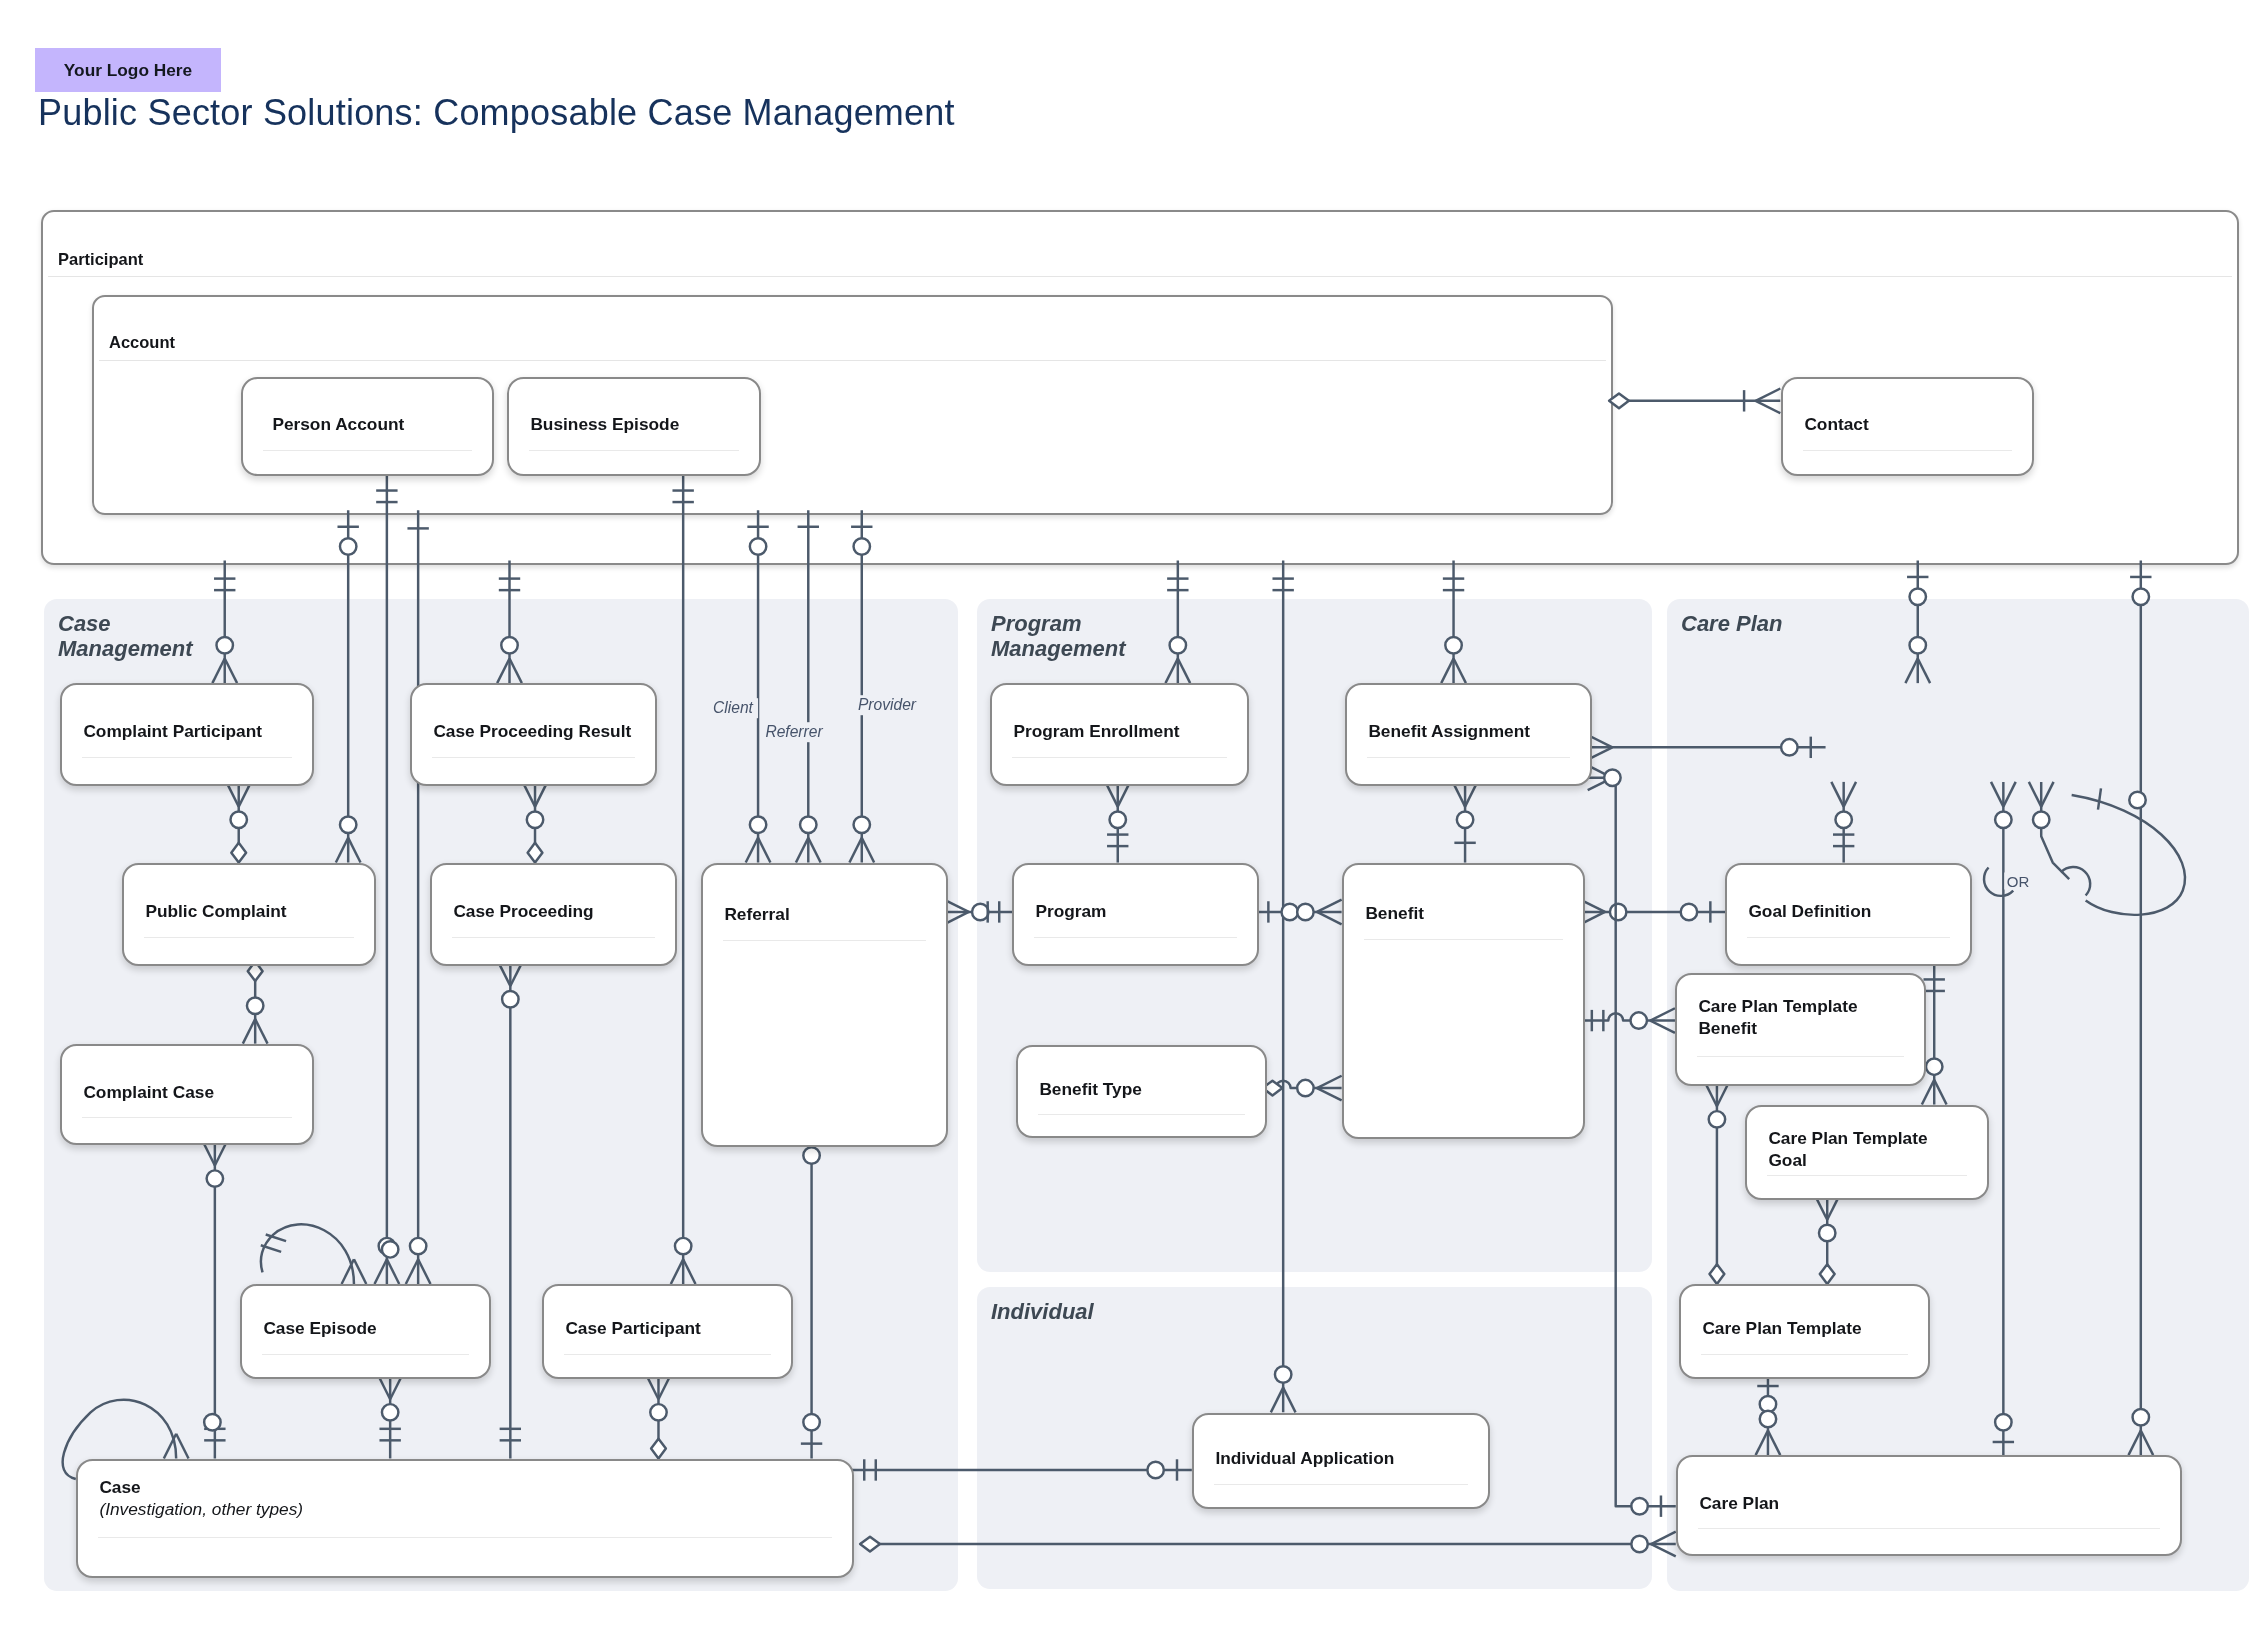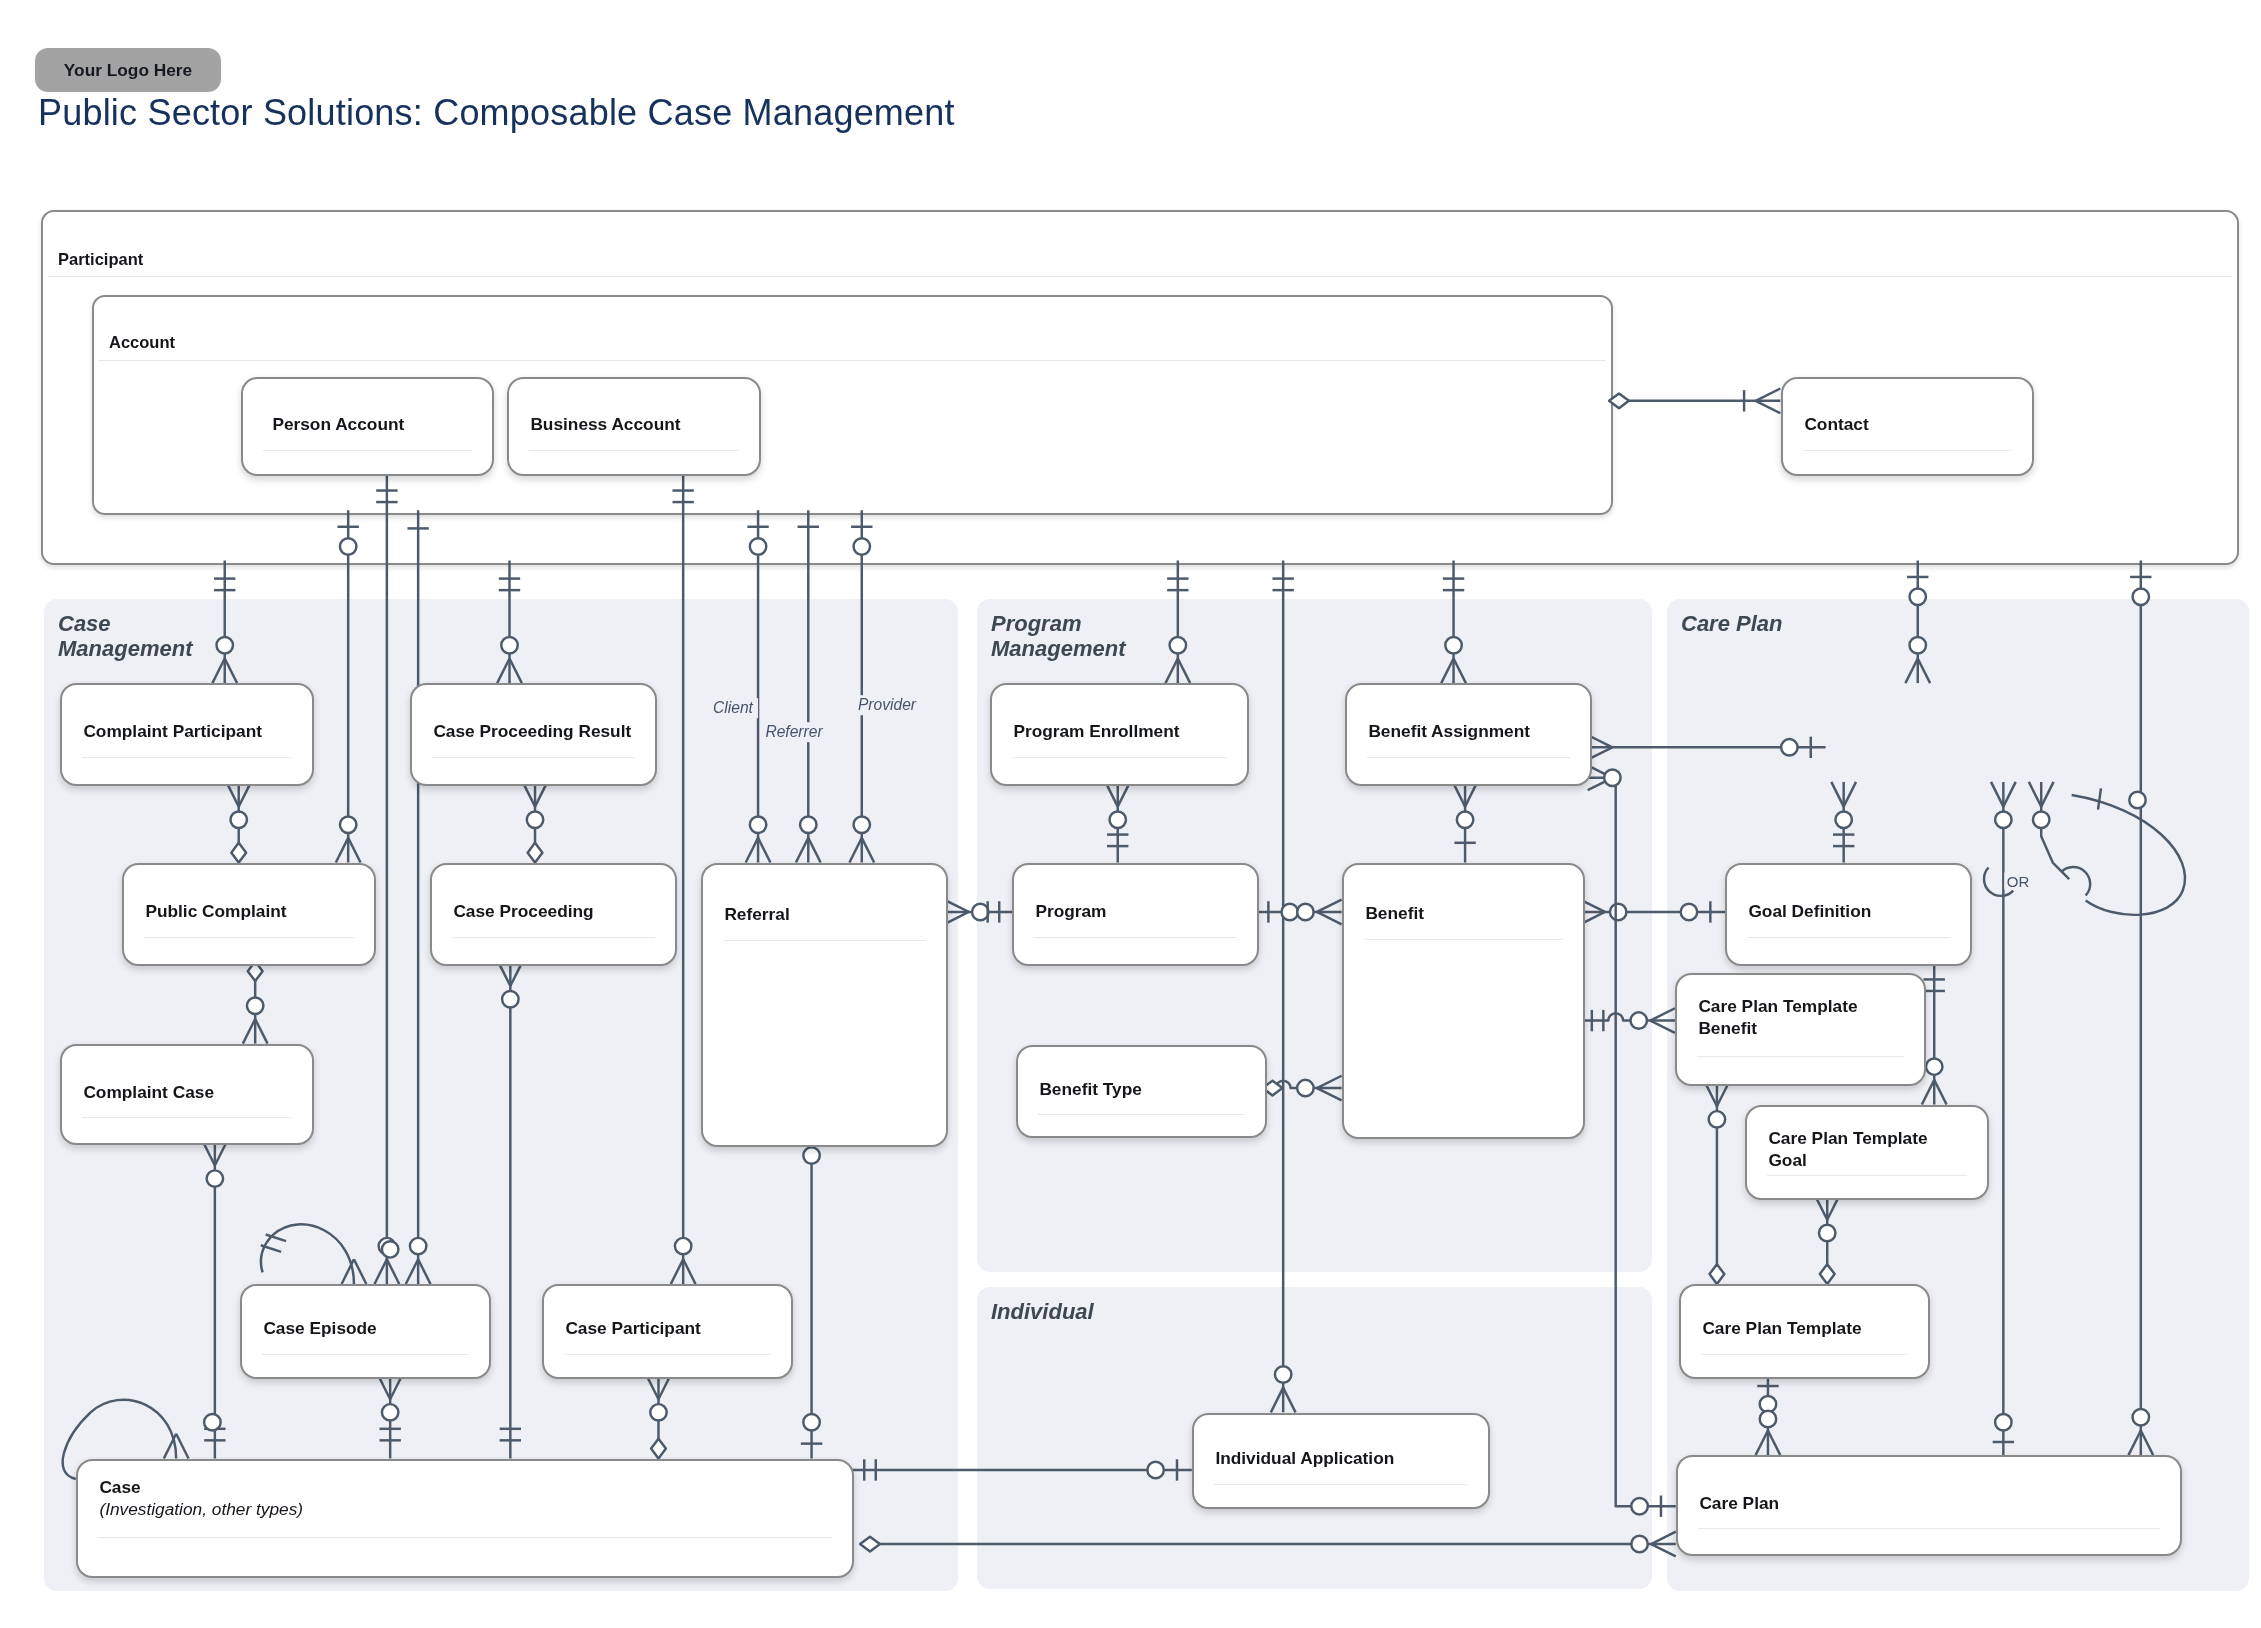--- a/index.html
+++ b/index.html
@@ -1,19 +1,19 @@
 <!DOCTYPE html>
 <html style="font-size:13px"><head>
 <meta charset="utf-8">
 <style>
   html,body{margin:0;padding:0;background:#ffffff;}
   body{width:2261px;height:1628px;overflow:hidden;font-family:"Liberation Sans",sans-serif;}
   #canvas{position:relative;width:2261px;height:1628px;background:#fff;}
-  .logo{position:absolute;left:35px;top:48px;width:186px;height:44px;background:#a3a3a3;
-        display:flex;align-items:center;justify-content:center;font-weight:bold;font-size:17.3px;color:#14181f;border-radius:13px;}
+  .logo{position:absolute;left:35px;top:48px;width:186px;height:44px;background:#c4b5fd;
+        display:flex;align-items:center;justify-content:center;font-weight:bold;font-size:17.3px;color:#14181f;}
   .title{position:absolute;left:38px;top:92px;font-size:36px;color:#16325c;font-weight:400;letter-spacing:0.2px;}
   .panel{position:absolute;background:#eef0f5;border-radius:13px;}
   .panel-label{position:absolute;left:14px;top:11.5px;font-style:italic;font-weight:bold;
                font-size:22px;line-height:1.15;color:#3d4853;white-space:pre-line;}
   .cbox{position:absolute;background:#fff;border:2.5px solid #8a8a8a;border-radius:13px;box-shadow:0 2.5px 5px rgba(0,0,0,.12);}
   .cbox-label{position:absolute;left:15px;font-weight:bold;font-size:16.5px;color:#14161a;text-align:right;}
   .cbox-rule{position:absolute;left:5px;right:5px;border-top:1.6px solid #e5e5e5;}
   .entity{position:absolute;background:#fff;border:2.5px solid #898989;border-radius:16.5px;box-shadow:0 3.3px 7.4px rgba(0,0,0,.16);}
   .elbl{position:absolute;left:21.4px;right:16.5px;transform:translateY(-50%);font-size:17.3px;color:#14161a;line-height:1.25;}
   .elbl .b{font-weight:bold;font-style:normal;display:block;}
@@ -303,21 +303,21 @@
       <path d="M 2504 1060 A 20 20 0 0 1 2534 1088" fill="none" stroke="#4C5A6B" stroke-width="3"></path>
     </svg>
 <div class="entity" style="left: 241px; top: 377px; width: 249px; height: 95px;">
       <div class="elbl" style="top: 46px; margin-left: 8px;">
         <span class="b">Person Account</span>
       </div>
       <div class="erule" style="top: 71px;"></div>
     </div>
     <div class="entity" style="left: 507px; top: 377px; width: 250px; height: 95px;">
       <div class="elbl" style="top: 46px;">
-        <span class="b">Business Account</span>
+        <span class="b">Business Episode</span>
       </div>
       <div class="erule" style="top: 71px;"></div>
     </div>
     <div class="entity" style="left: 1781px; top: 377px; width: 249px; height: 95px;">
       <div class="elbl" style="top: 46px;">
         <span class="b">Contact</span>
       </div>
       <div class="erule" style="top: 71px;"></div>
     </div>
     <div class="entity" style="left: 60px; top: 683px; width: 250px; height: 99px;">

